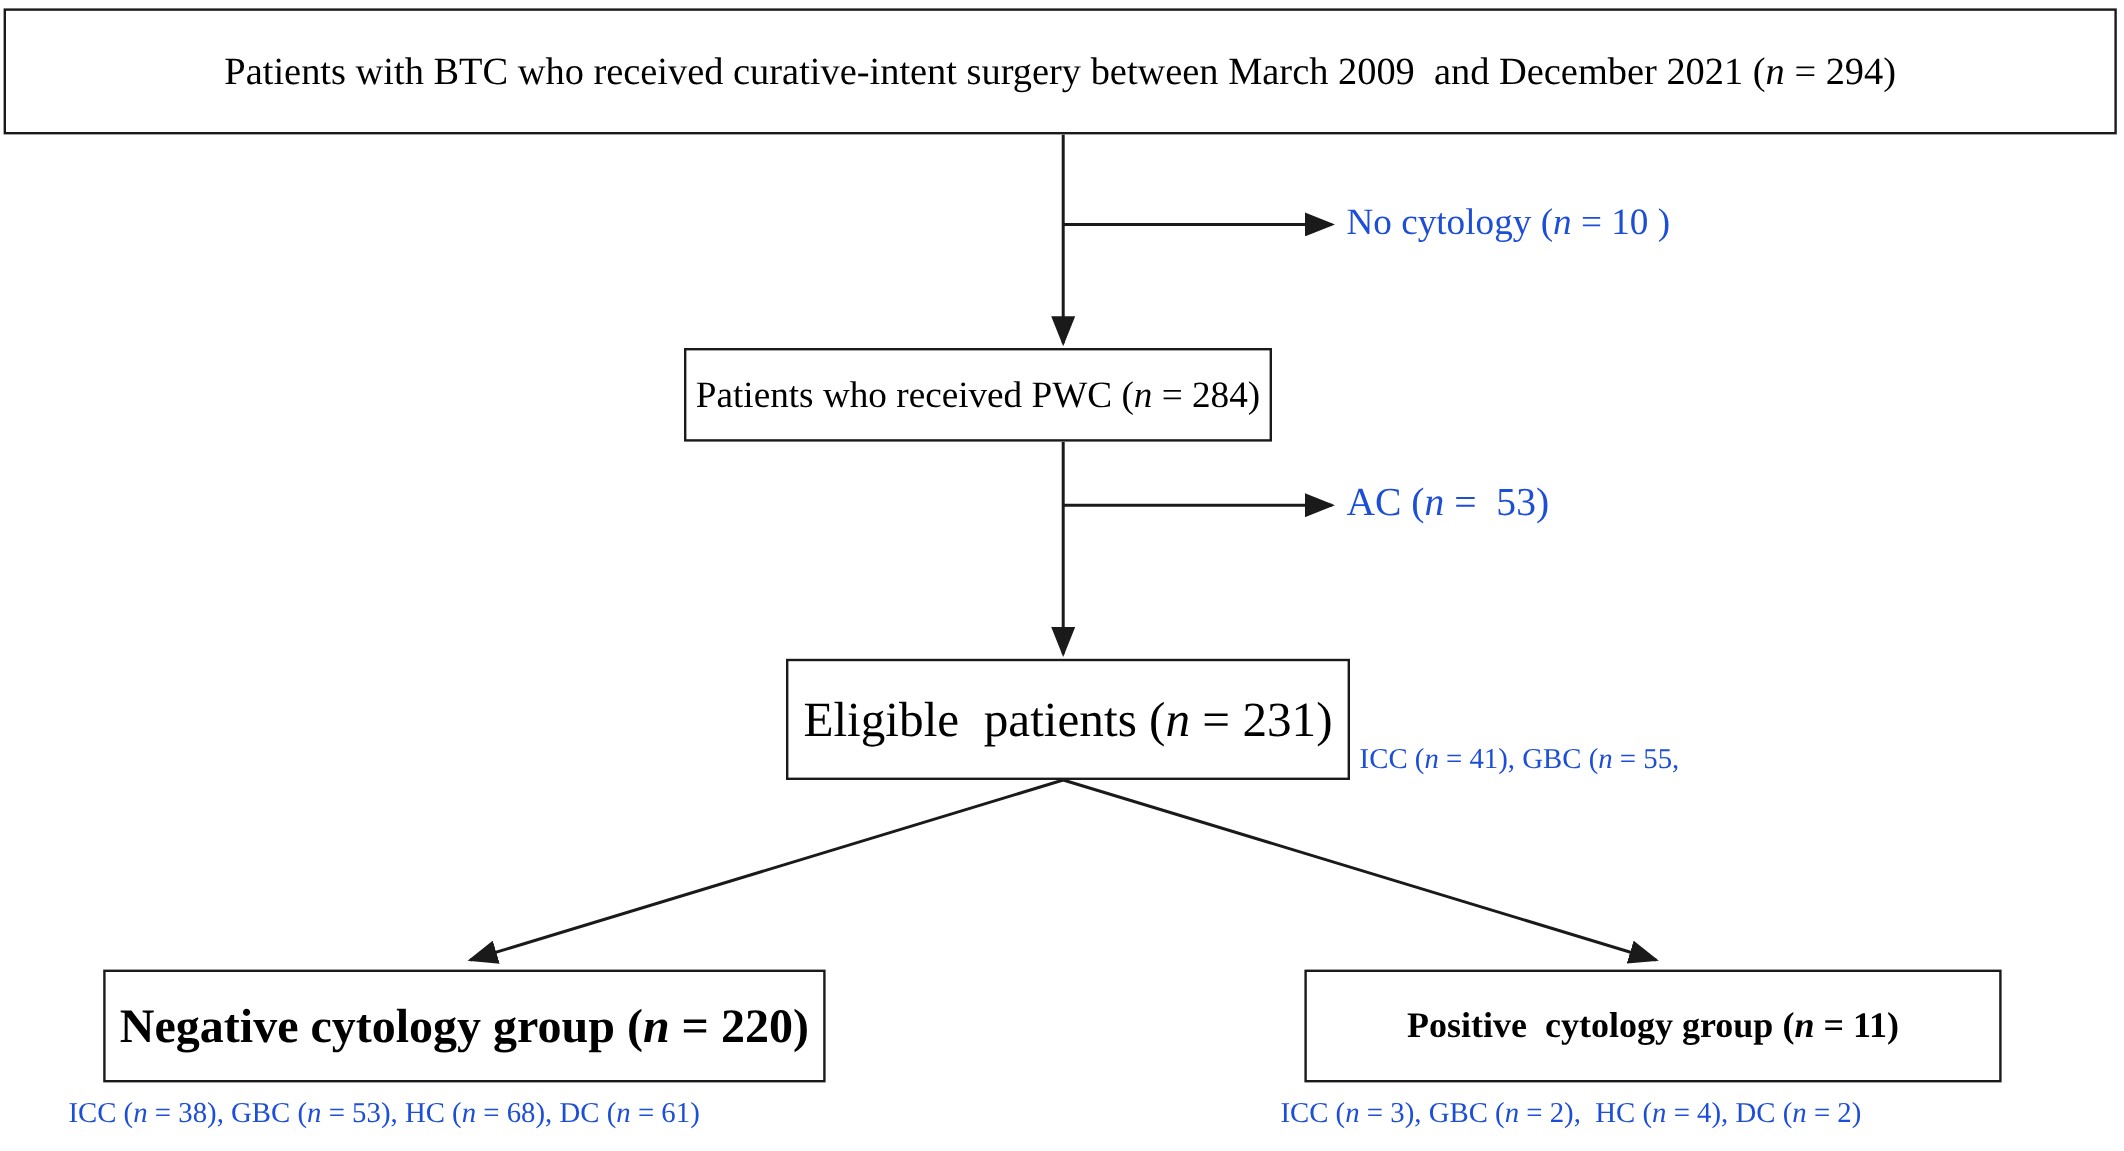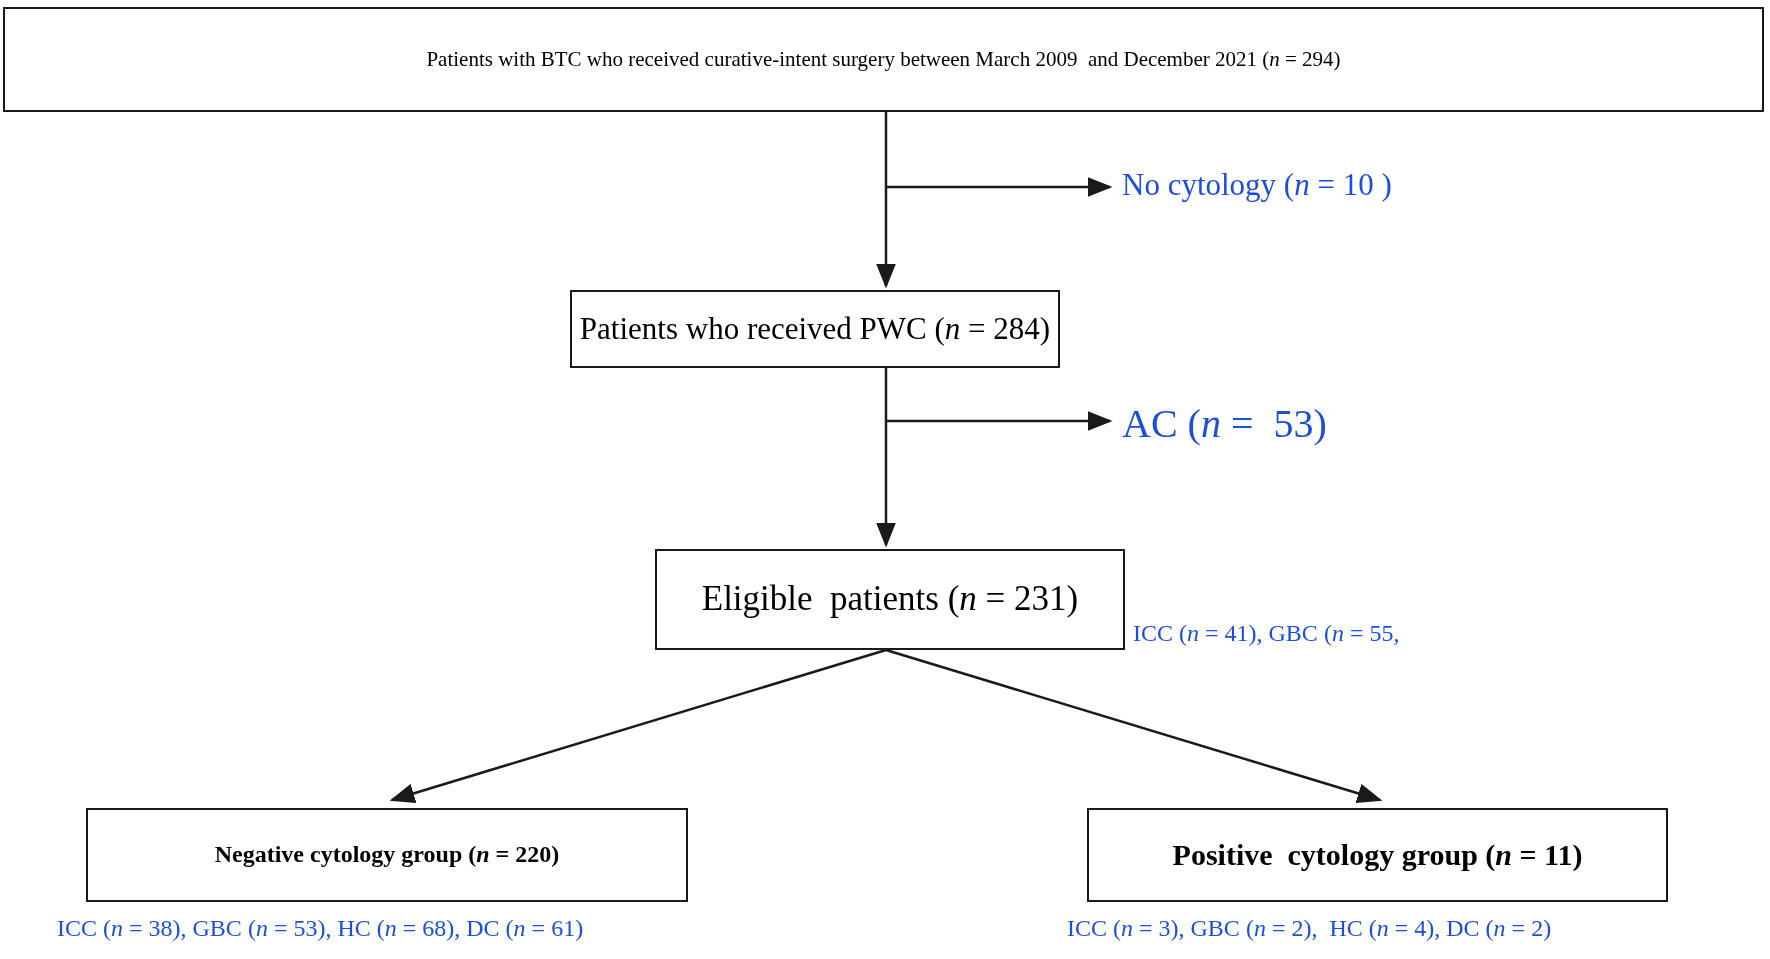--- a/index.html
+++ b/index.html
@@ -51,28 +51,28 @@
     pointer-events: none;
   }
 
   
   #box-top      { left: 3px;    top: 7px;    width: 1761px; height: 105px; }
   #box-pwc      { left: 570px;  top: 290px;  width: 490px;  height: 78px;  }
   #box-eligible { left: 655px;  top: 549px;  width: 470px;  height: 101px; }
   #box-negative { left: 86px;   top: 808px;  width: 602px;  height: 94px;  }
   #box-positive { left: 1087px; top: 808px;  width: 581px;  height: 94px;  }
 
-  #box-top .box-text      { font-size: 21px; }
+  #box-top .box-text      { font-size: 32px; }
   #box-pwc .box-text      { font-size: 31px; text-align: center; }
-  #box-eligible .box-text { font-size: 35px; }
-  #box-negative .box-text { font-size: 24px; }
+  #box-eligible .box-text { font-size: 41px; }
+  #box-negative .box-text { font-size: 40px; }
   #box-positive .box-text { font-size: 30px; }
 
   #label-no-cytology { left: 1122px; top: 167px; font-size: 31px; }
-  #label-ac          { left: 1122px; top: 400px; font-size: 40px; }
+  #label-ac          { left: 1122px; top: 400px; font-size: 33px; }
 
   #side-note-eligible { left: 1133px; top: 562px; font-size: 24px; }
 
   #note-negative { left: 57px;   top: 914px; font-size: 24px; }
   #note-positive { left: 1067px; top: 914px; font-size: 24px; }
 </style>
 </head>
 <body>
 
 <div id="canvas">

